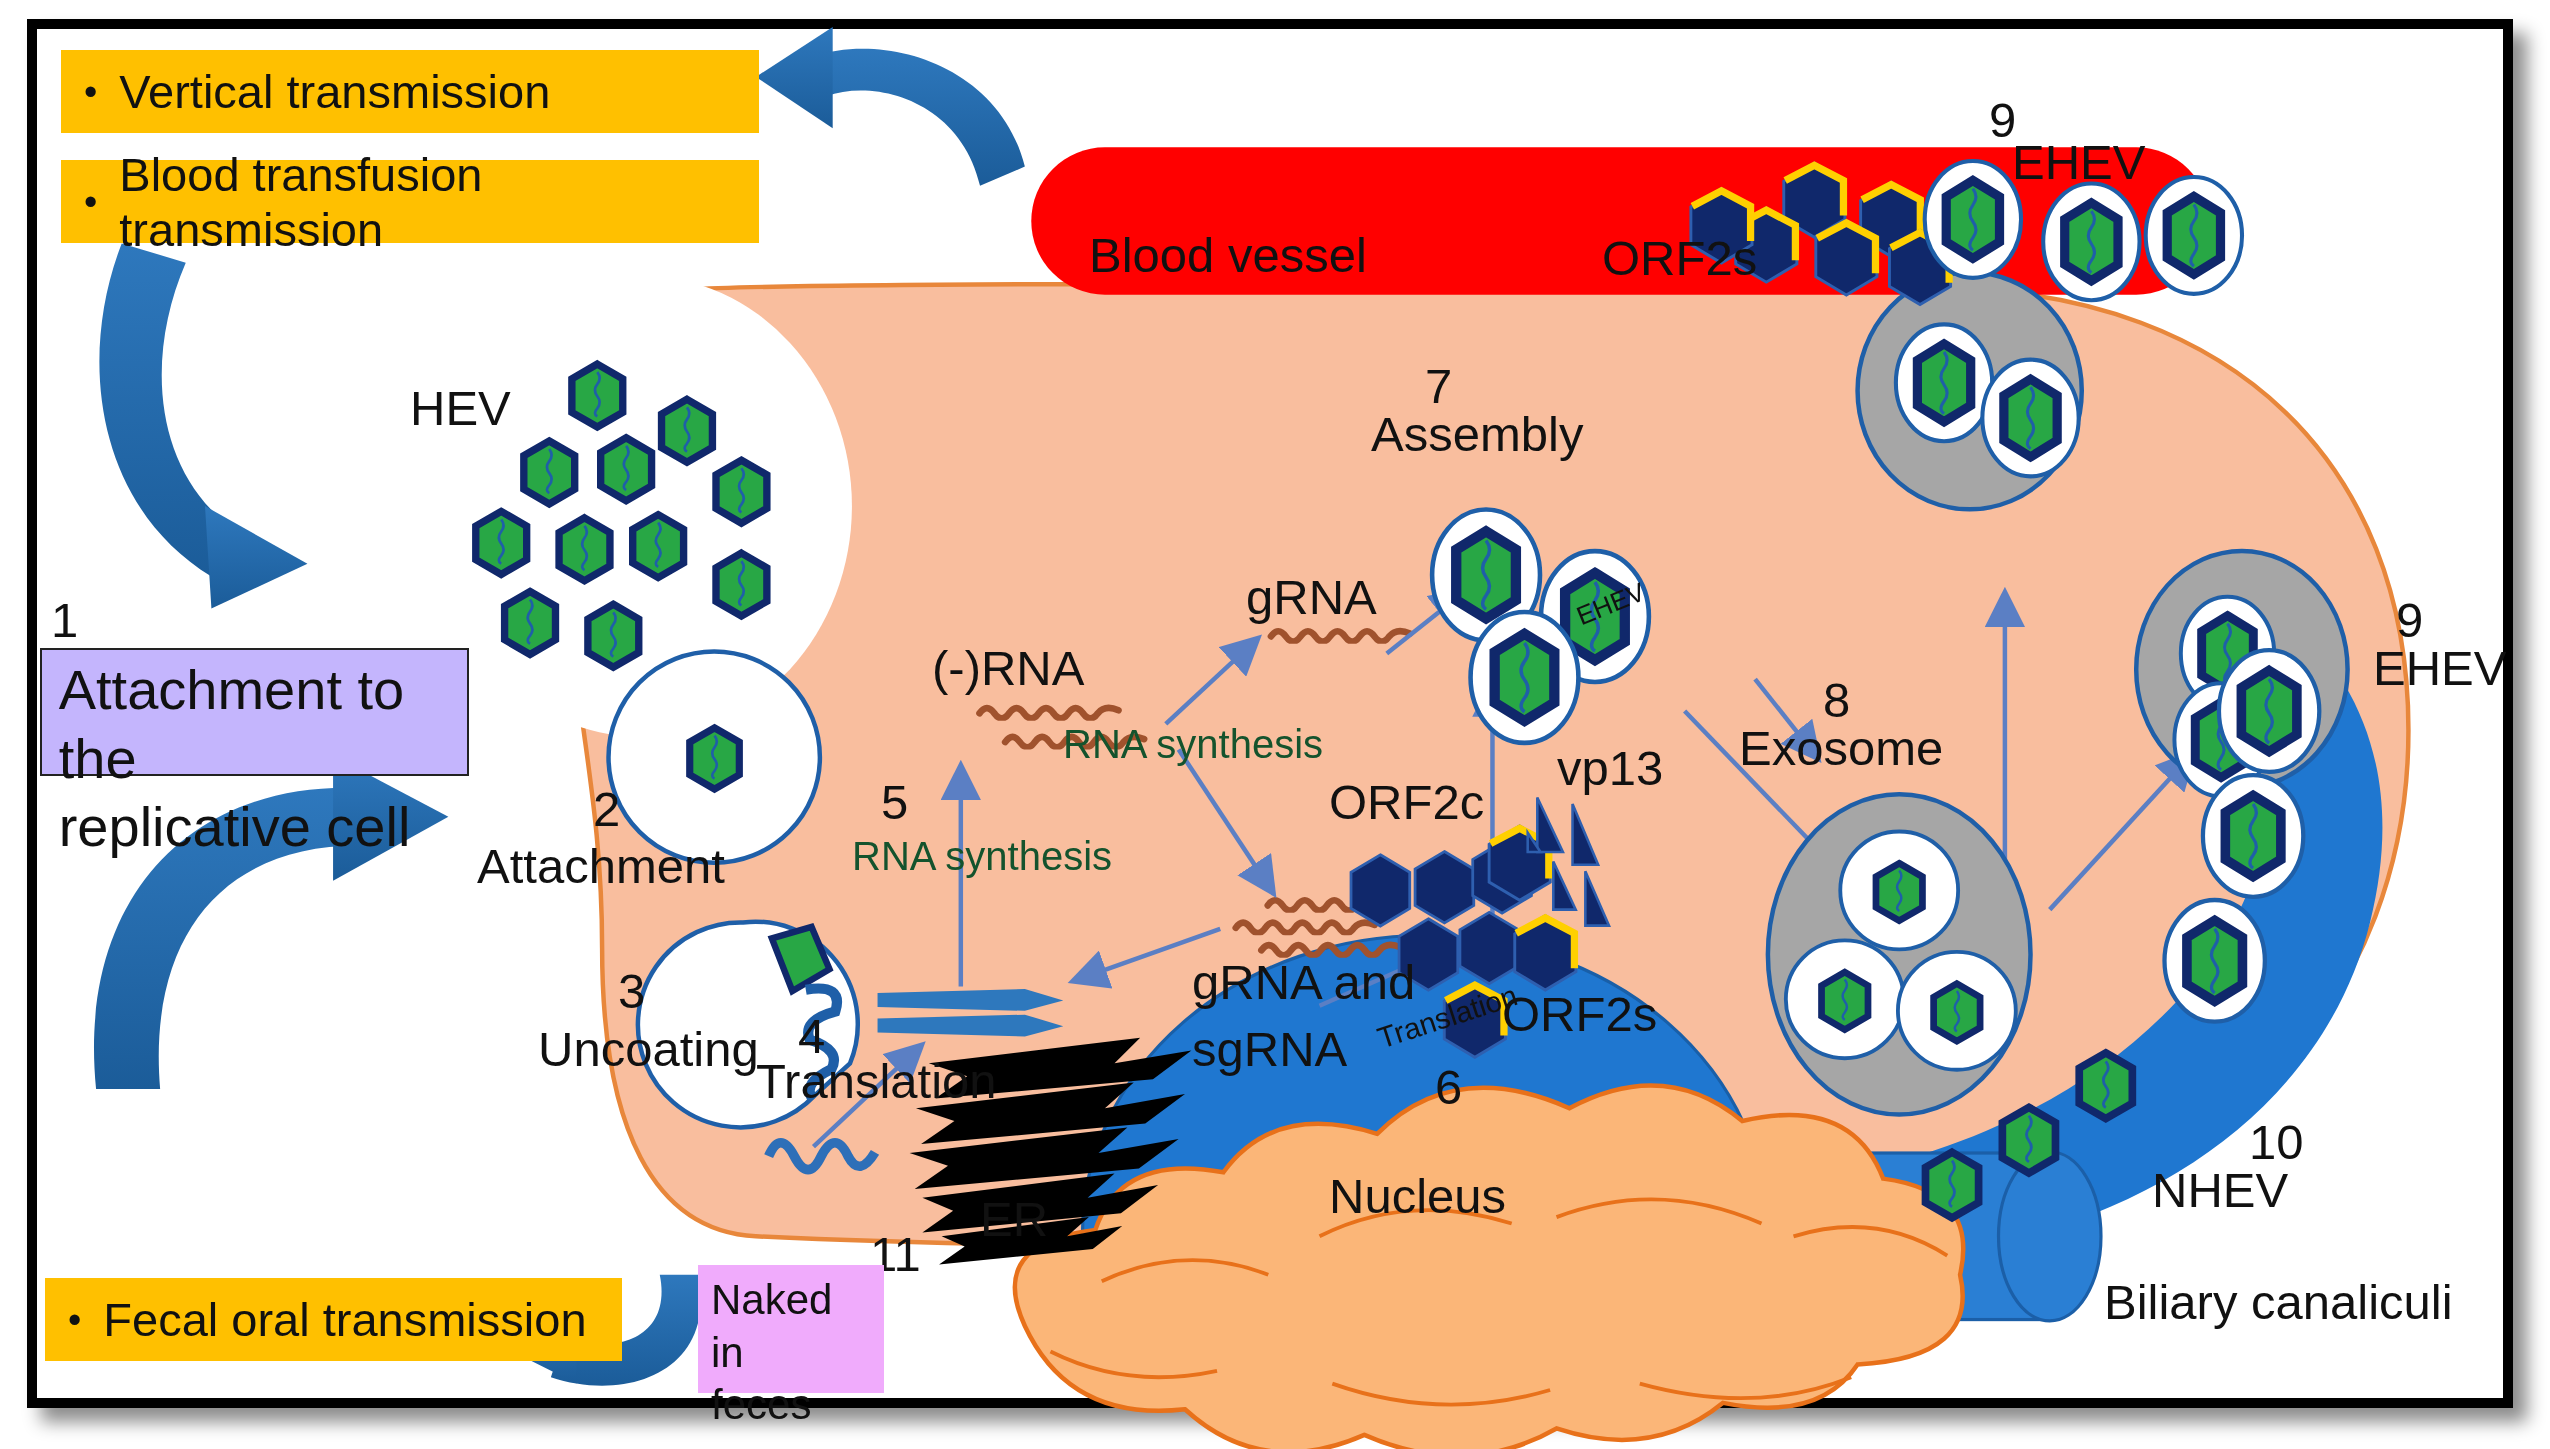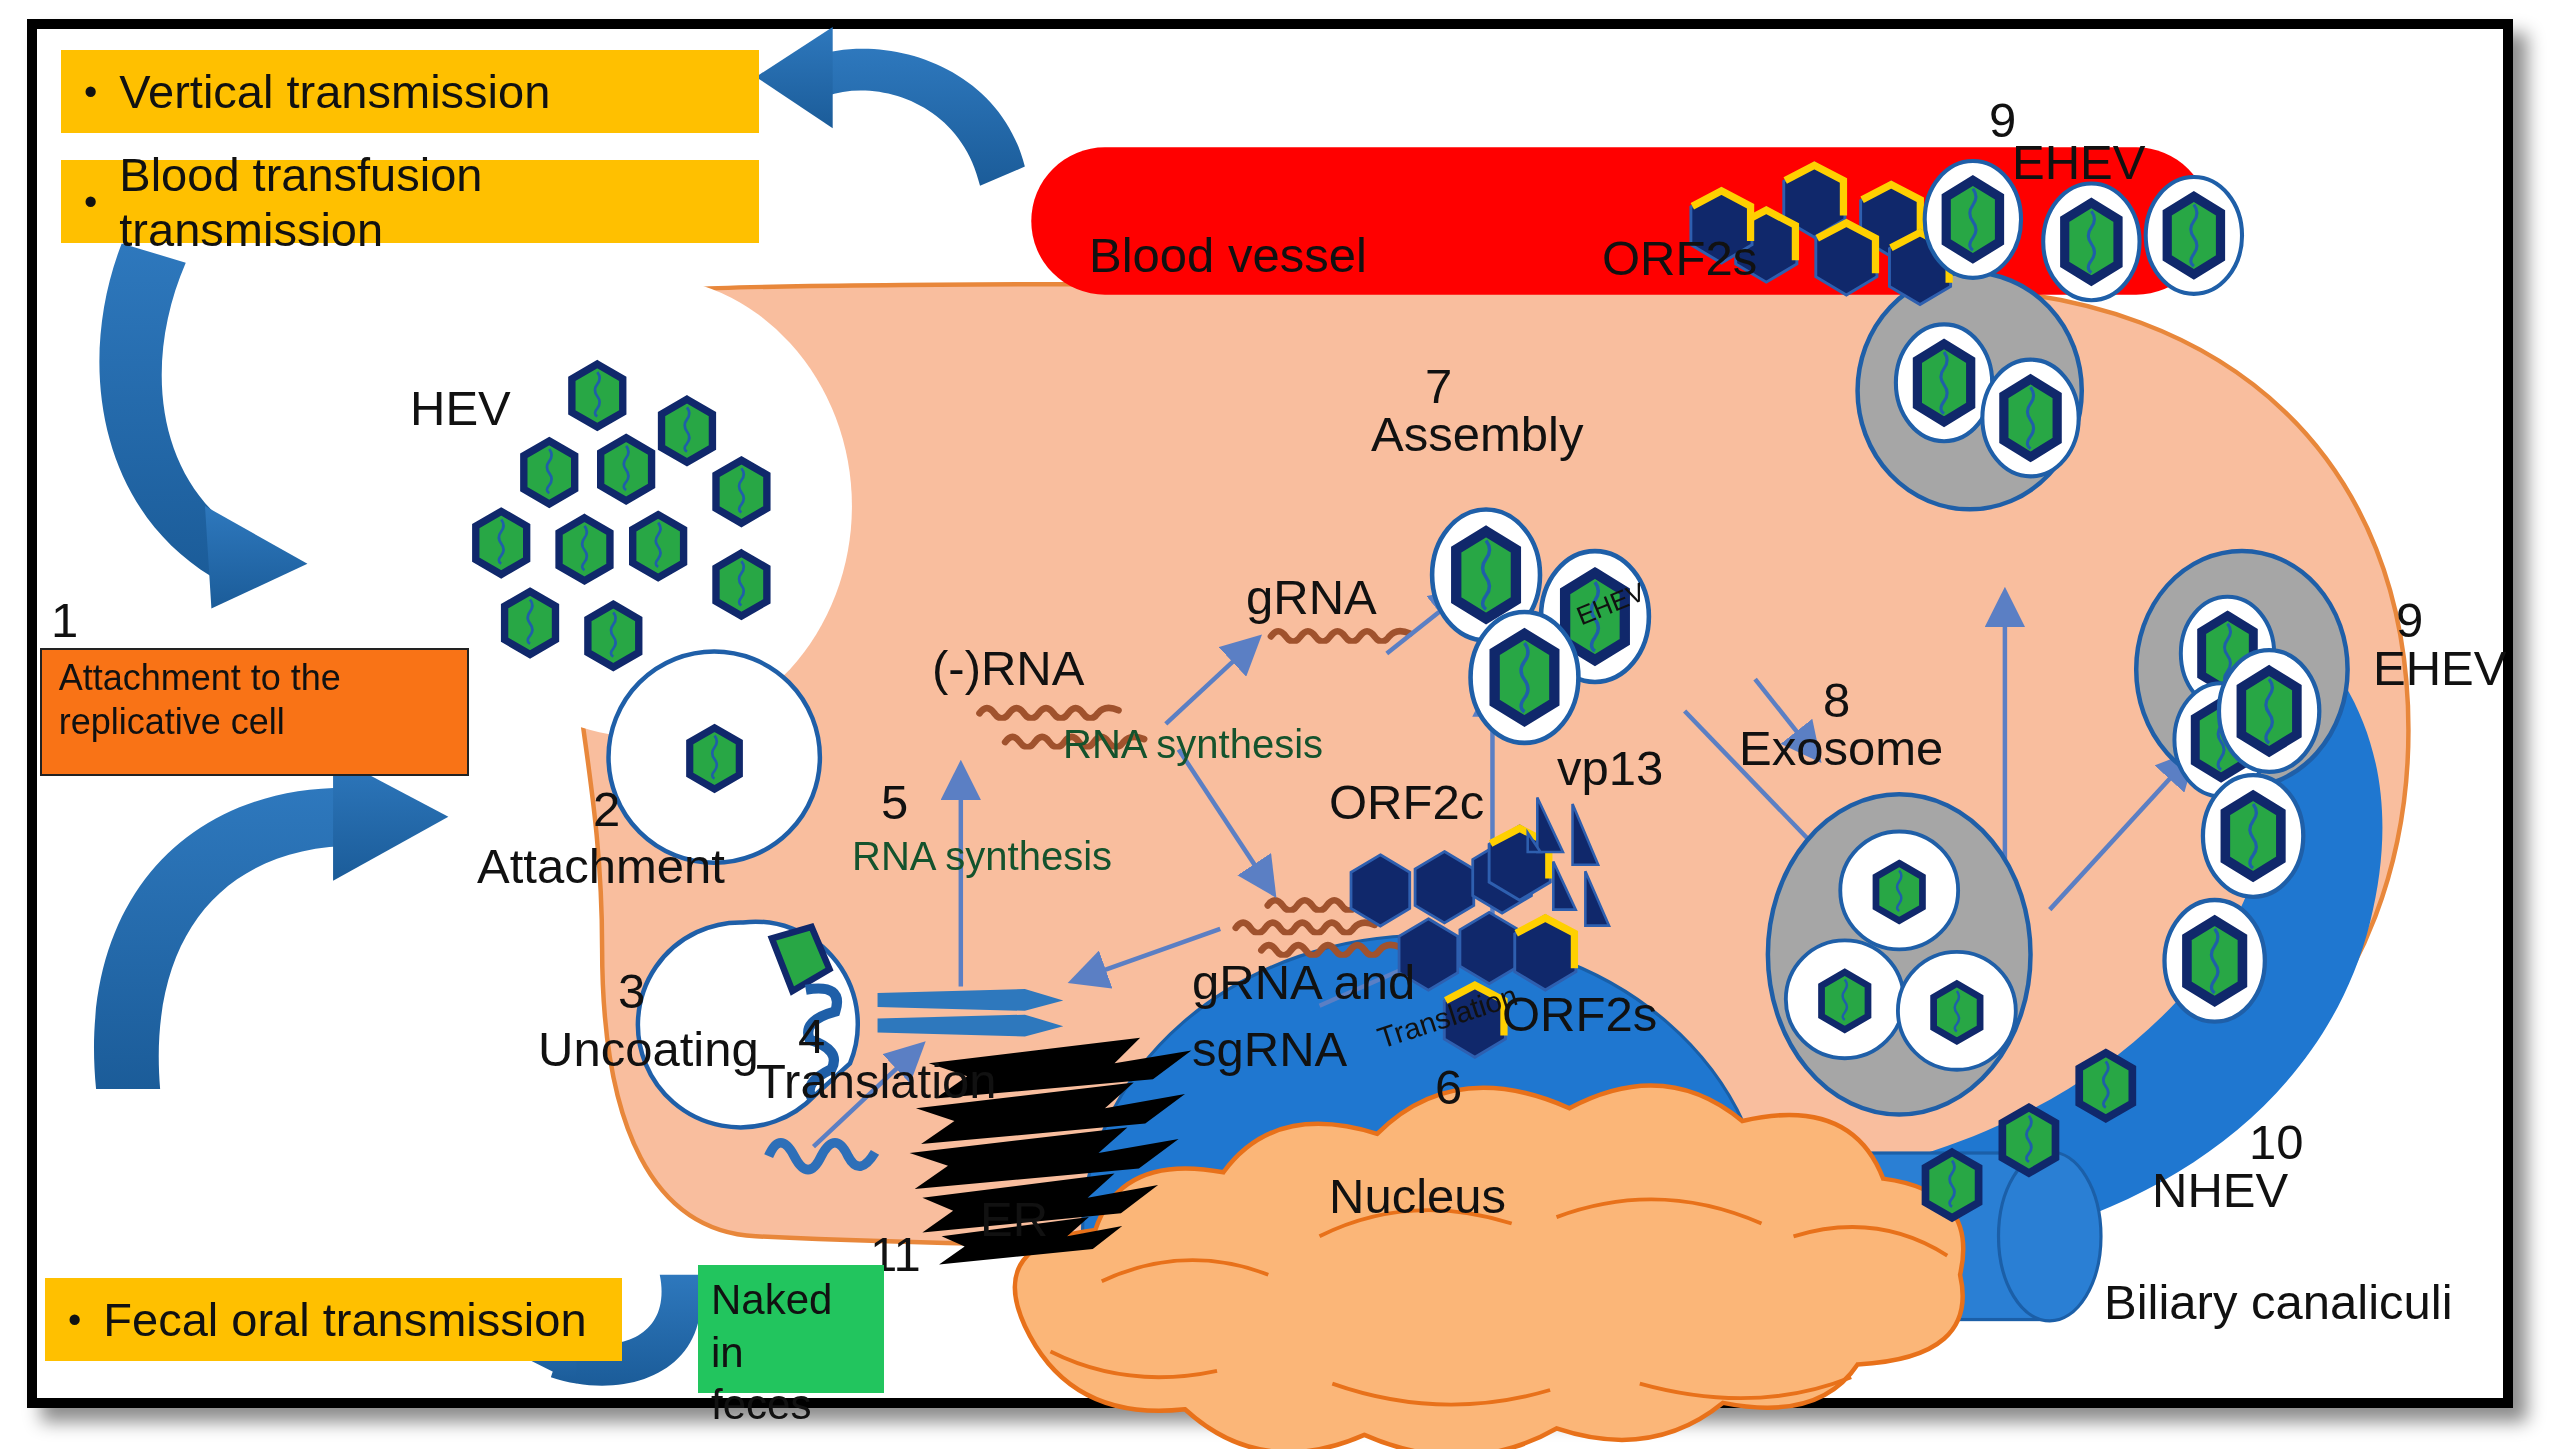--- a/index.html
+++ b/index.html
@@ -28,31 +28,31 @@
     background:#FFC000;
     font-size:47px;
     color:#111;
     padding-left:23px;
   }
   .ybox .bullet{font-size:38px;margin-right:22px;line-height:1;}
   .ybox .lbl{font-size:47px;}
 
   
   .obox{
-    background:#f97316;
+    background:#c4b5fd;
     border:2.6px solid #222;
-    font-size:36px;
+    font-size:56px;
     color:#111;
     padding:6.4px 16.7px;
     display:block;
     line-height:1.22;
   }
   
   .pbox{
-    background:#22c55e;
+    background:#f0abfc;
     font-size:42px;
     color:#111;
     padding:9px 13px;
     display:block;
     line-height:1.25;
   }
 
   .num{font-size:49px;color:#111;}
   .lbl-lg{font-size:49px;color:#111;}
   .lbl-md{font-size:40px;color:#14532d;}

